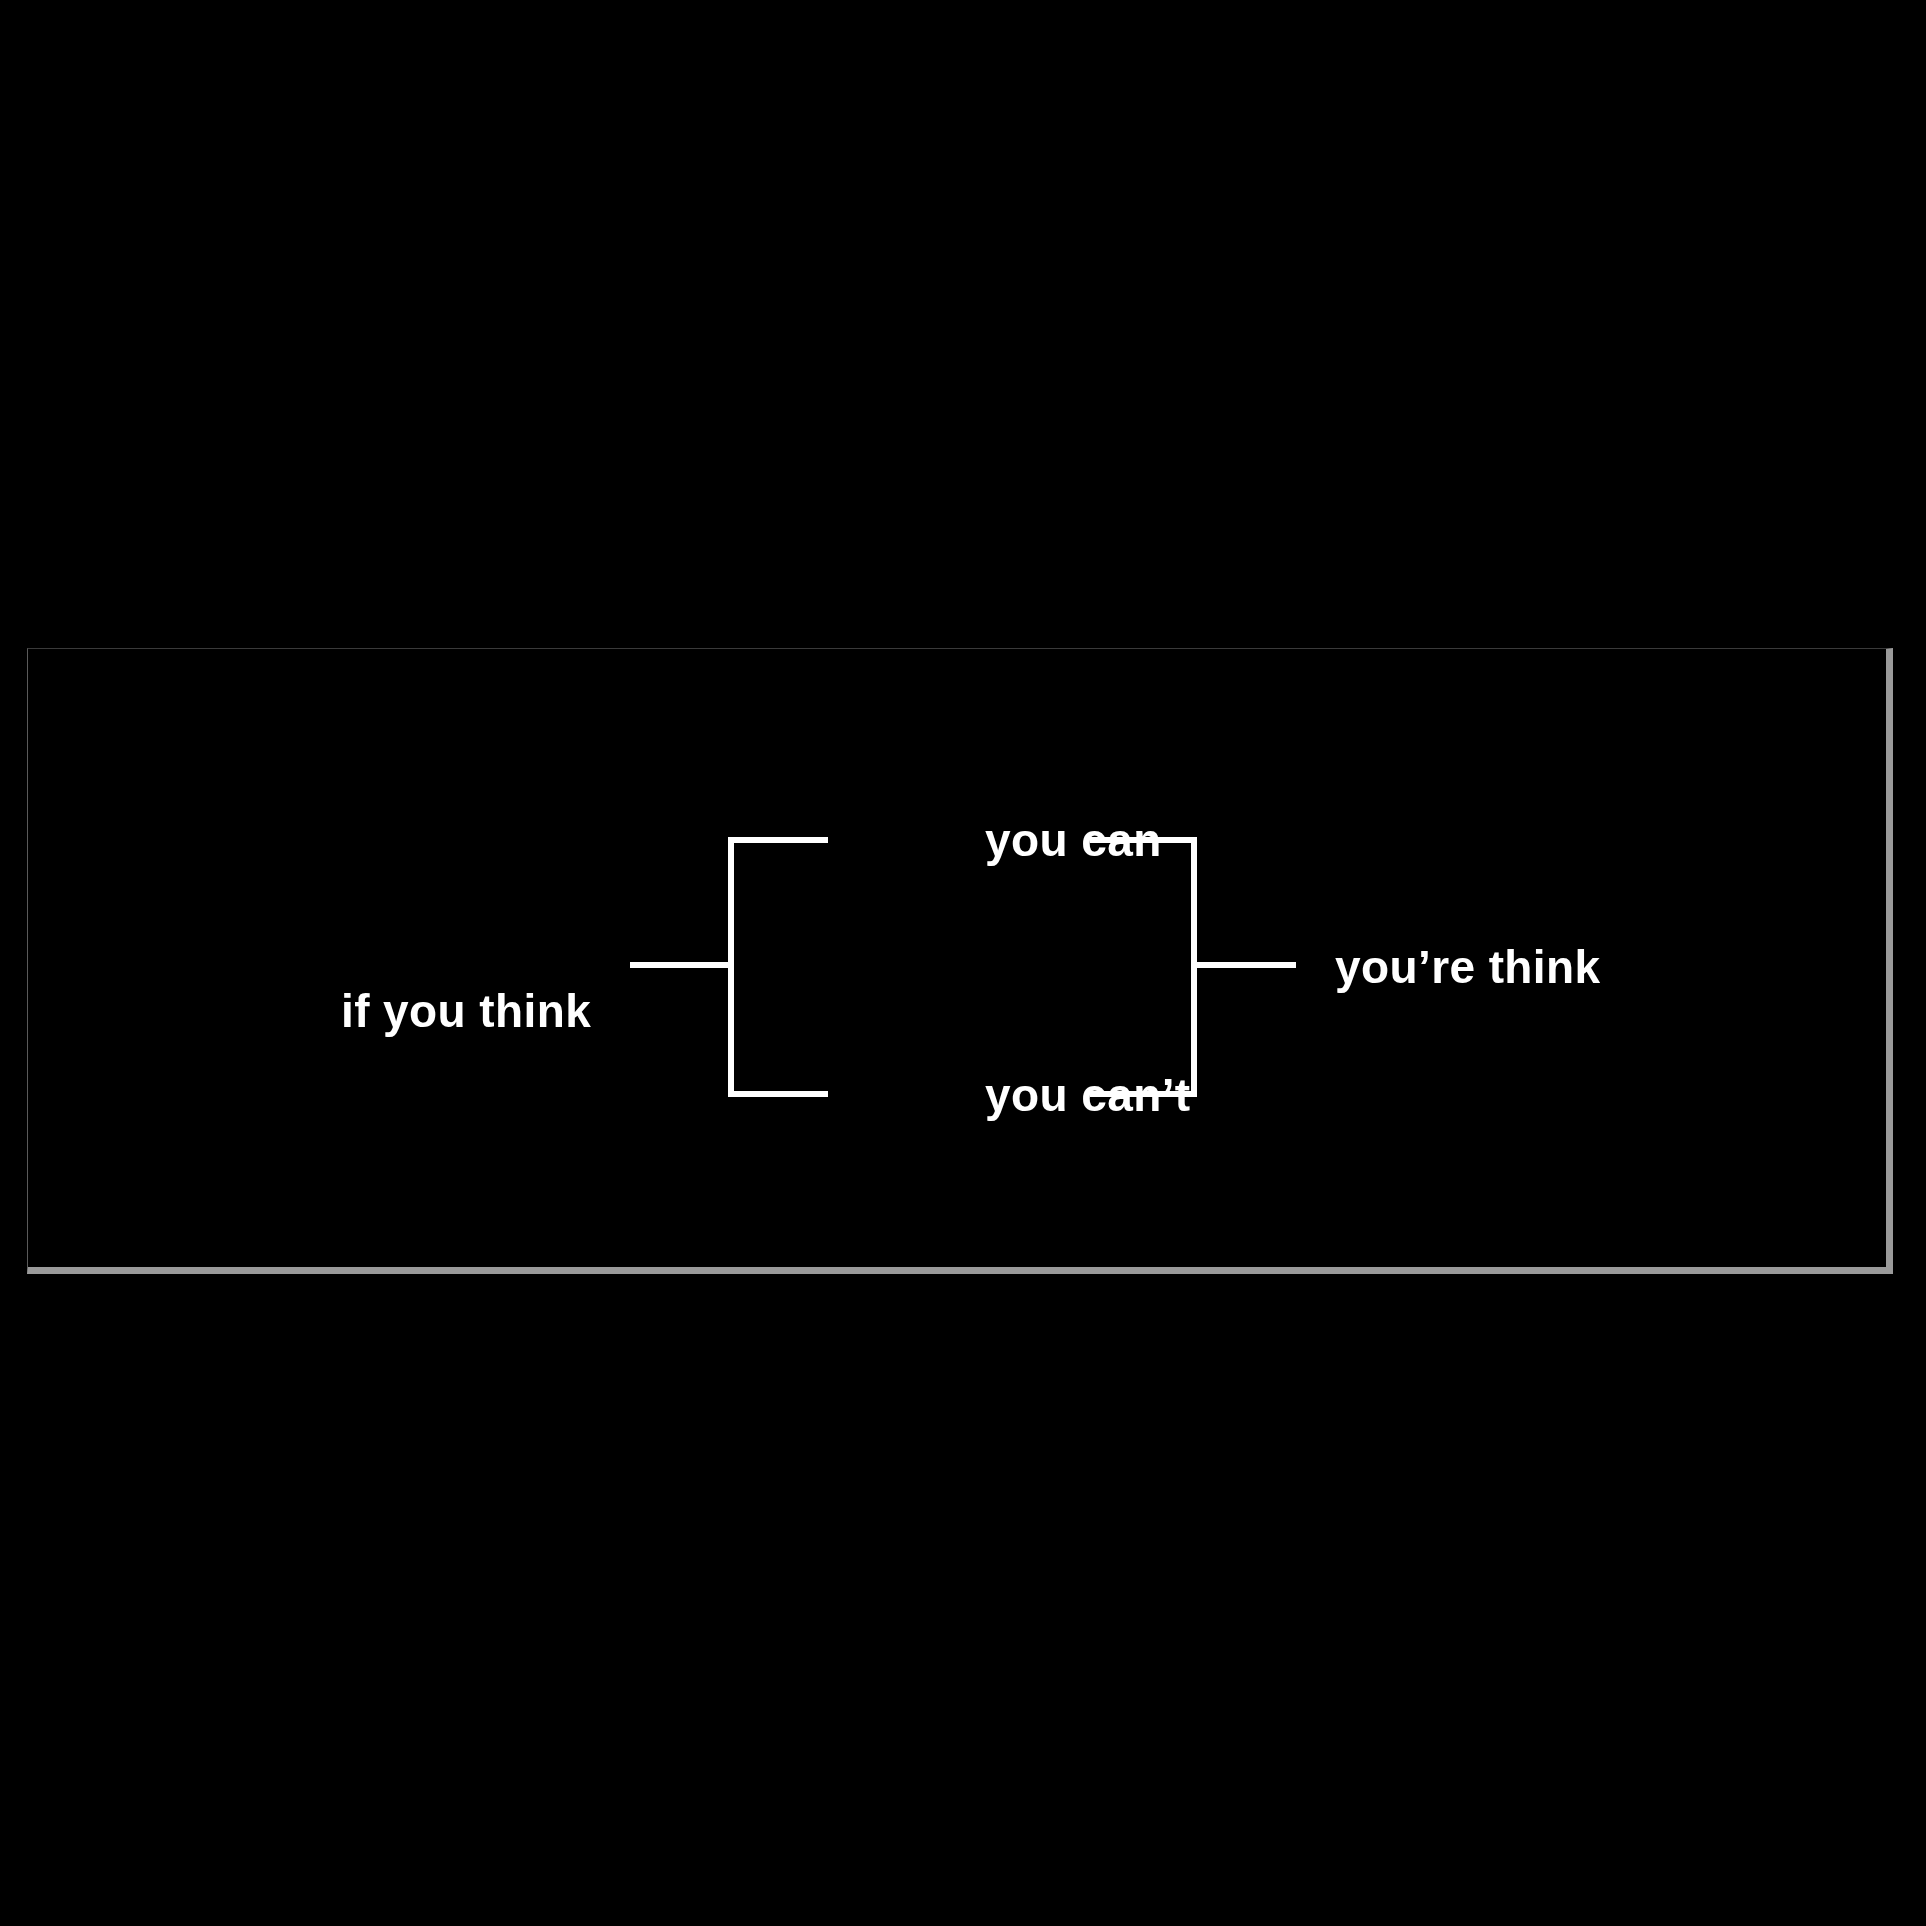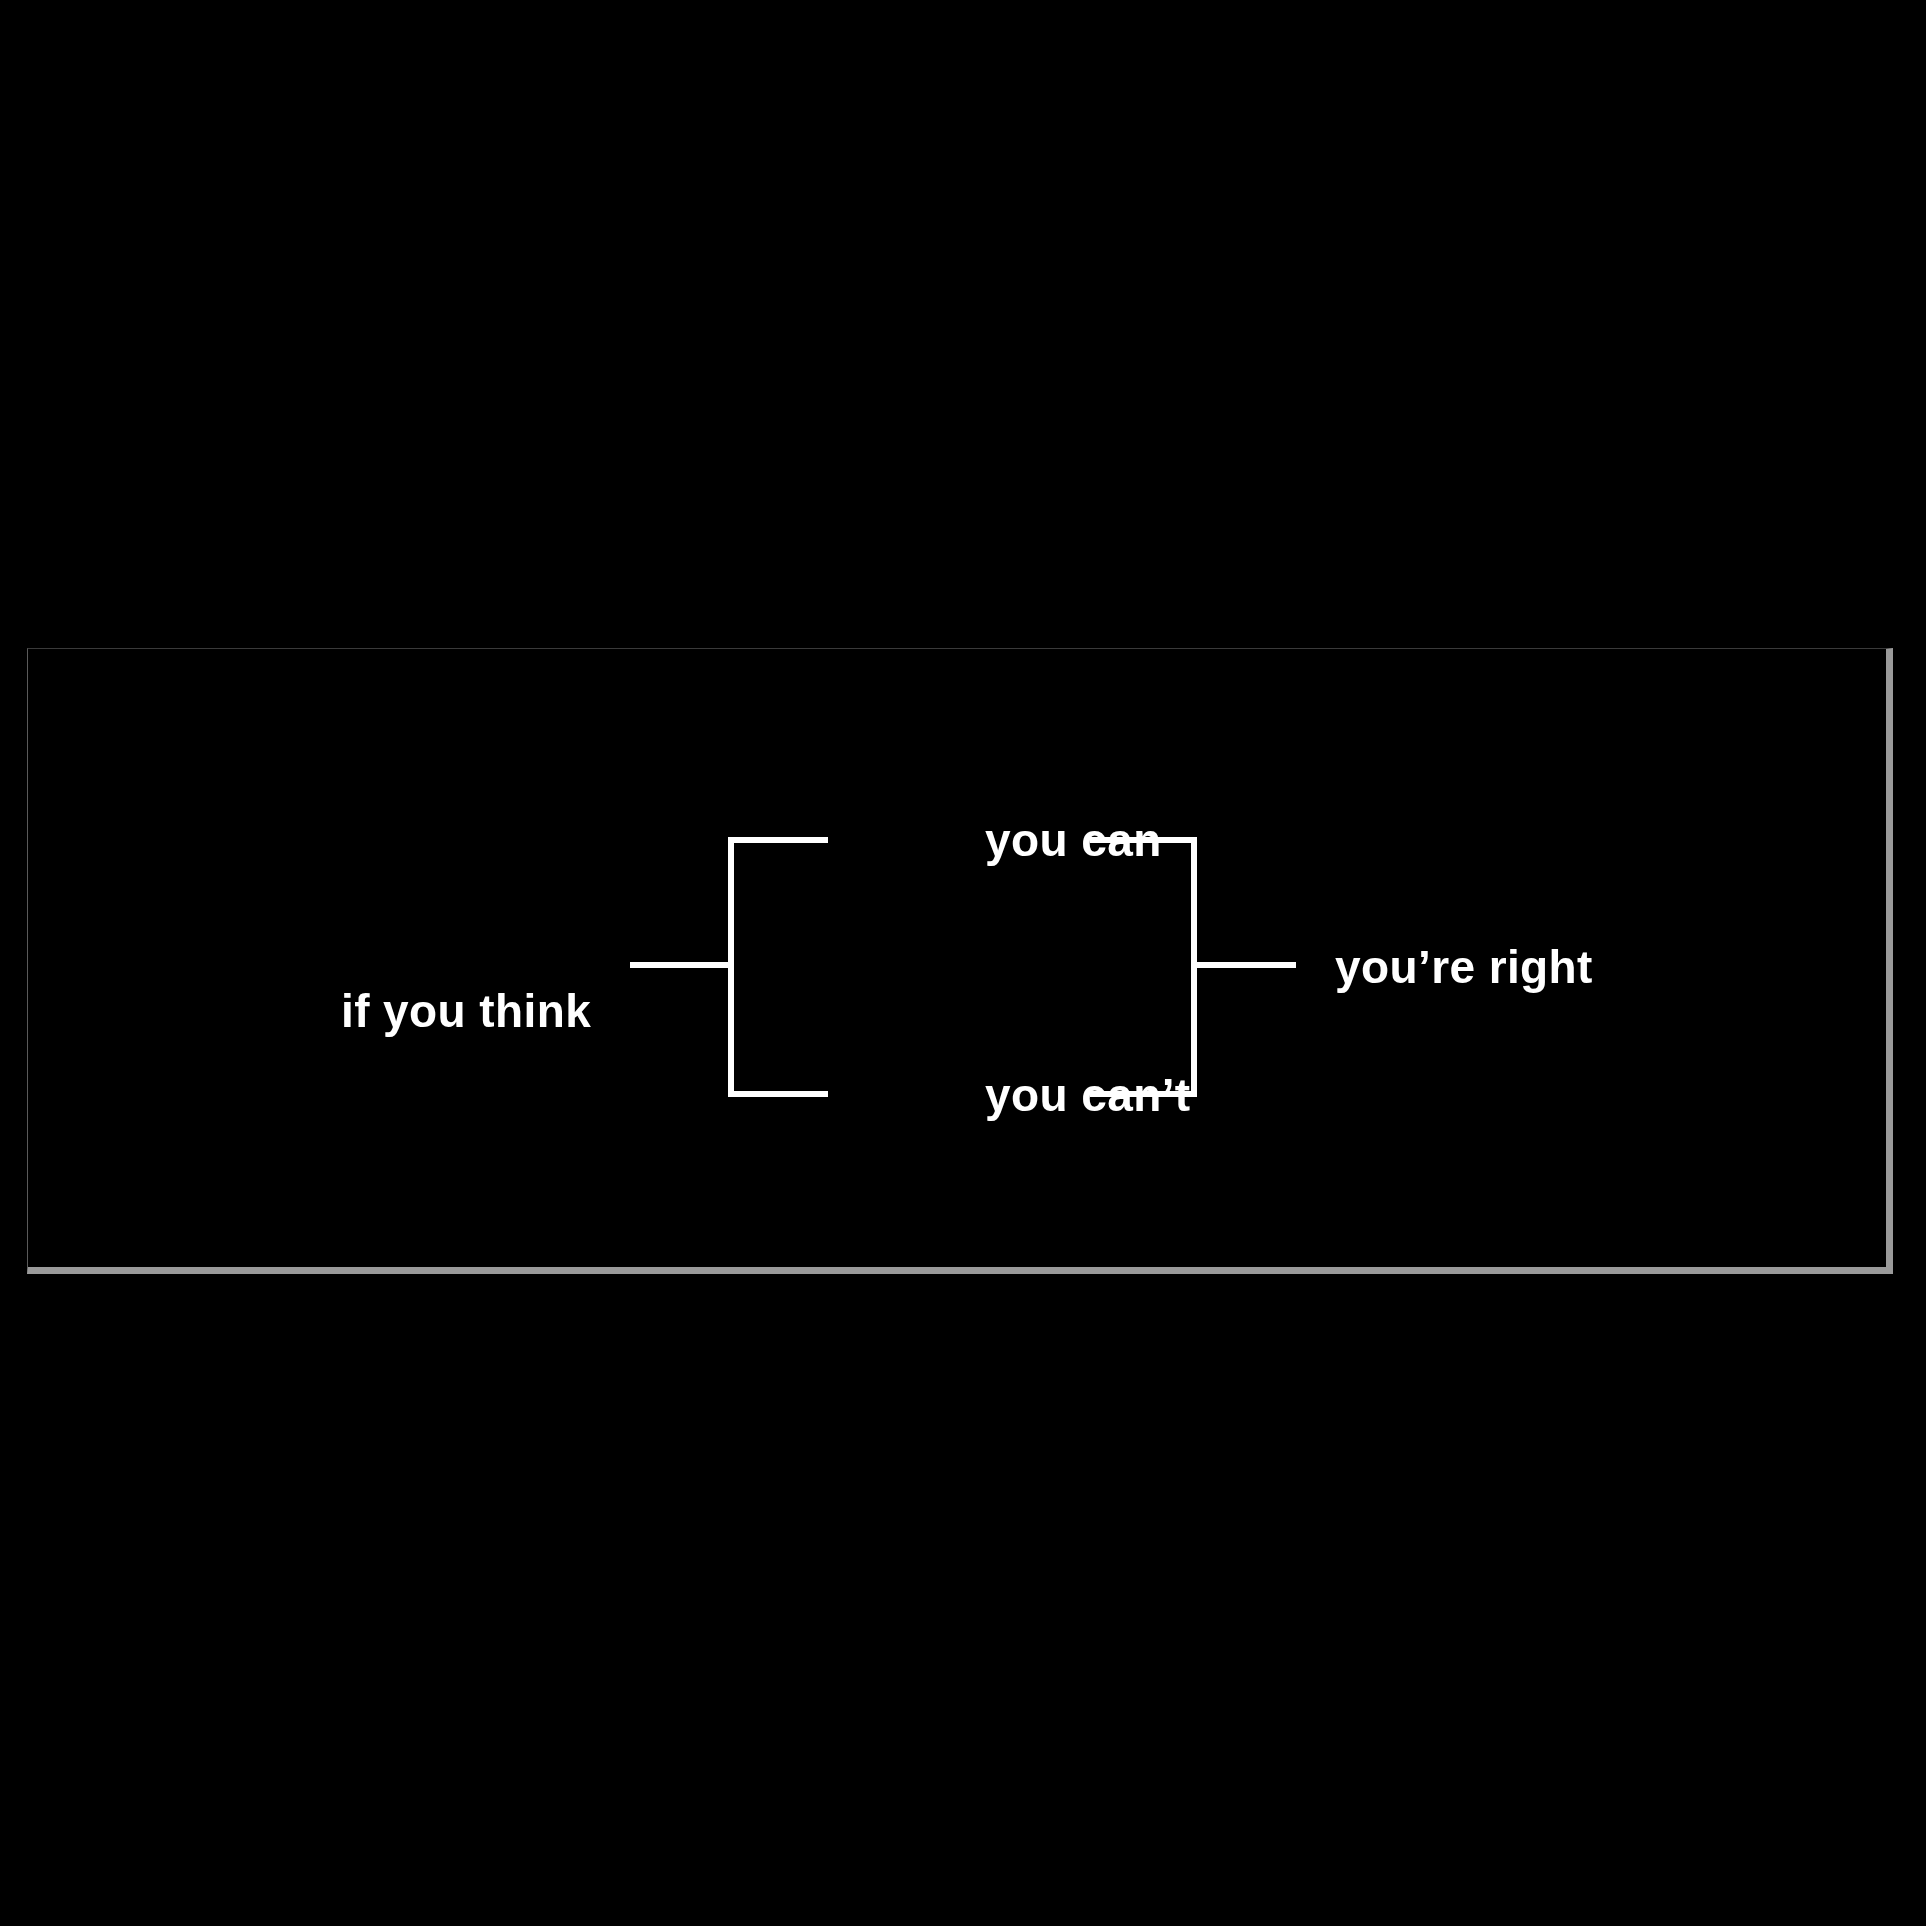--- a/index.html
+++ b/index.html
@@ -163,18 +163,18 @@
 
       <div class="label" id="label-you-can">you can</div>
       <div class="label" id="label-you-cant">you can’t</div>
 
       <div class="stroke" id="bracket-right-top-arm"></div>
       <div class="stroke" id="bracket-right-bottom-arm"></div>
       <div class="stroke" id="bracket-right-spine"></div>
 
       <div class="stroke" id="connector-right"></div>
 
-      <div class="label" id="label-youre-right">you’re right</div>
+      <div class="label" id="label-youre-right">you’re think</div>
 
     </div>
   </div>
 </div>
 
 
 </body></html>

